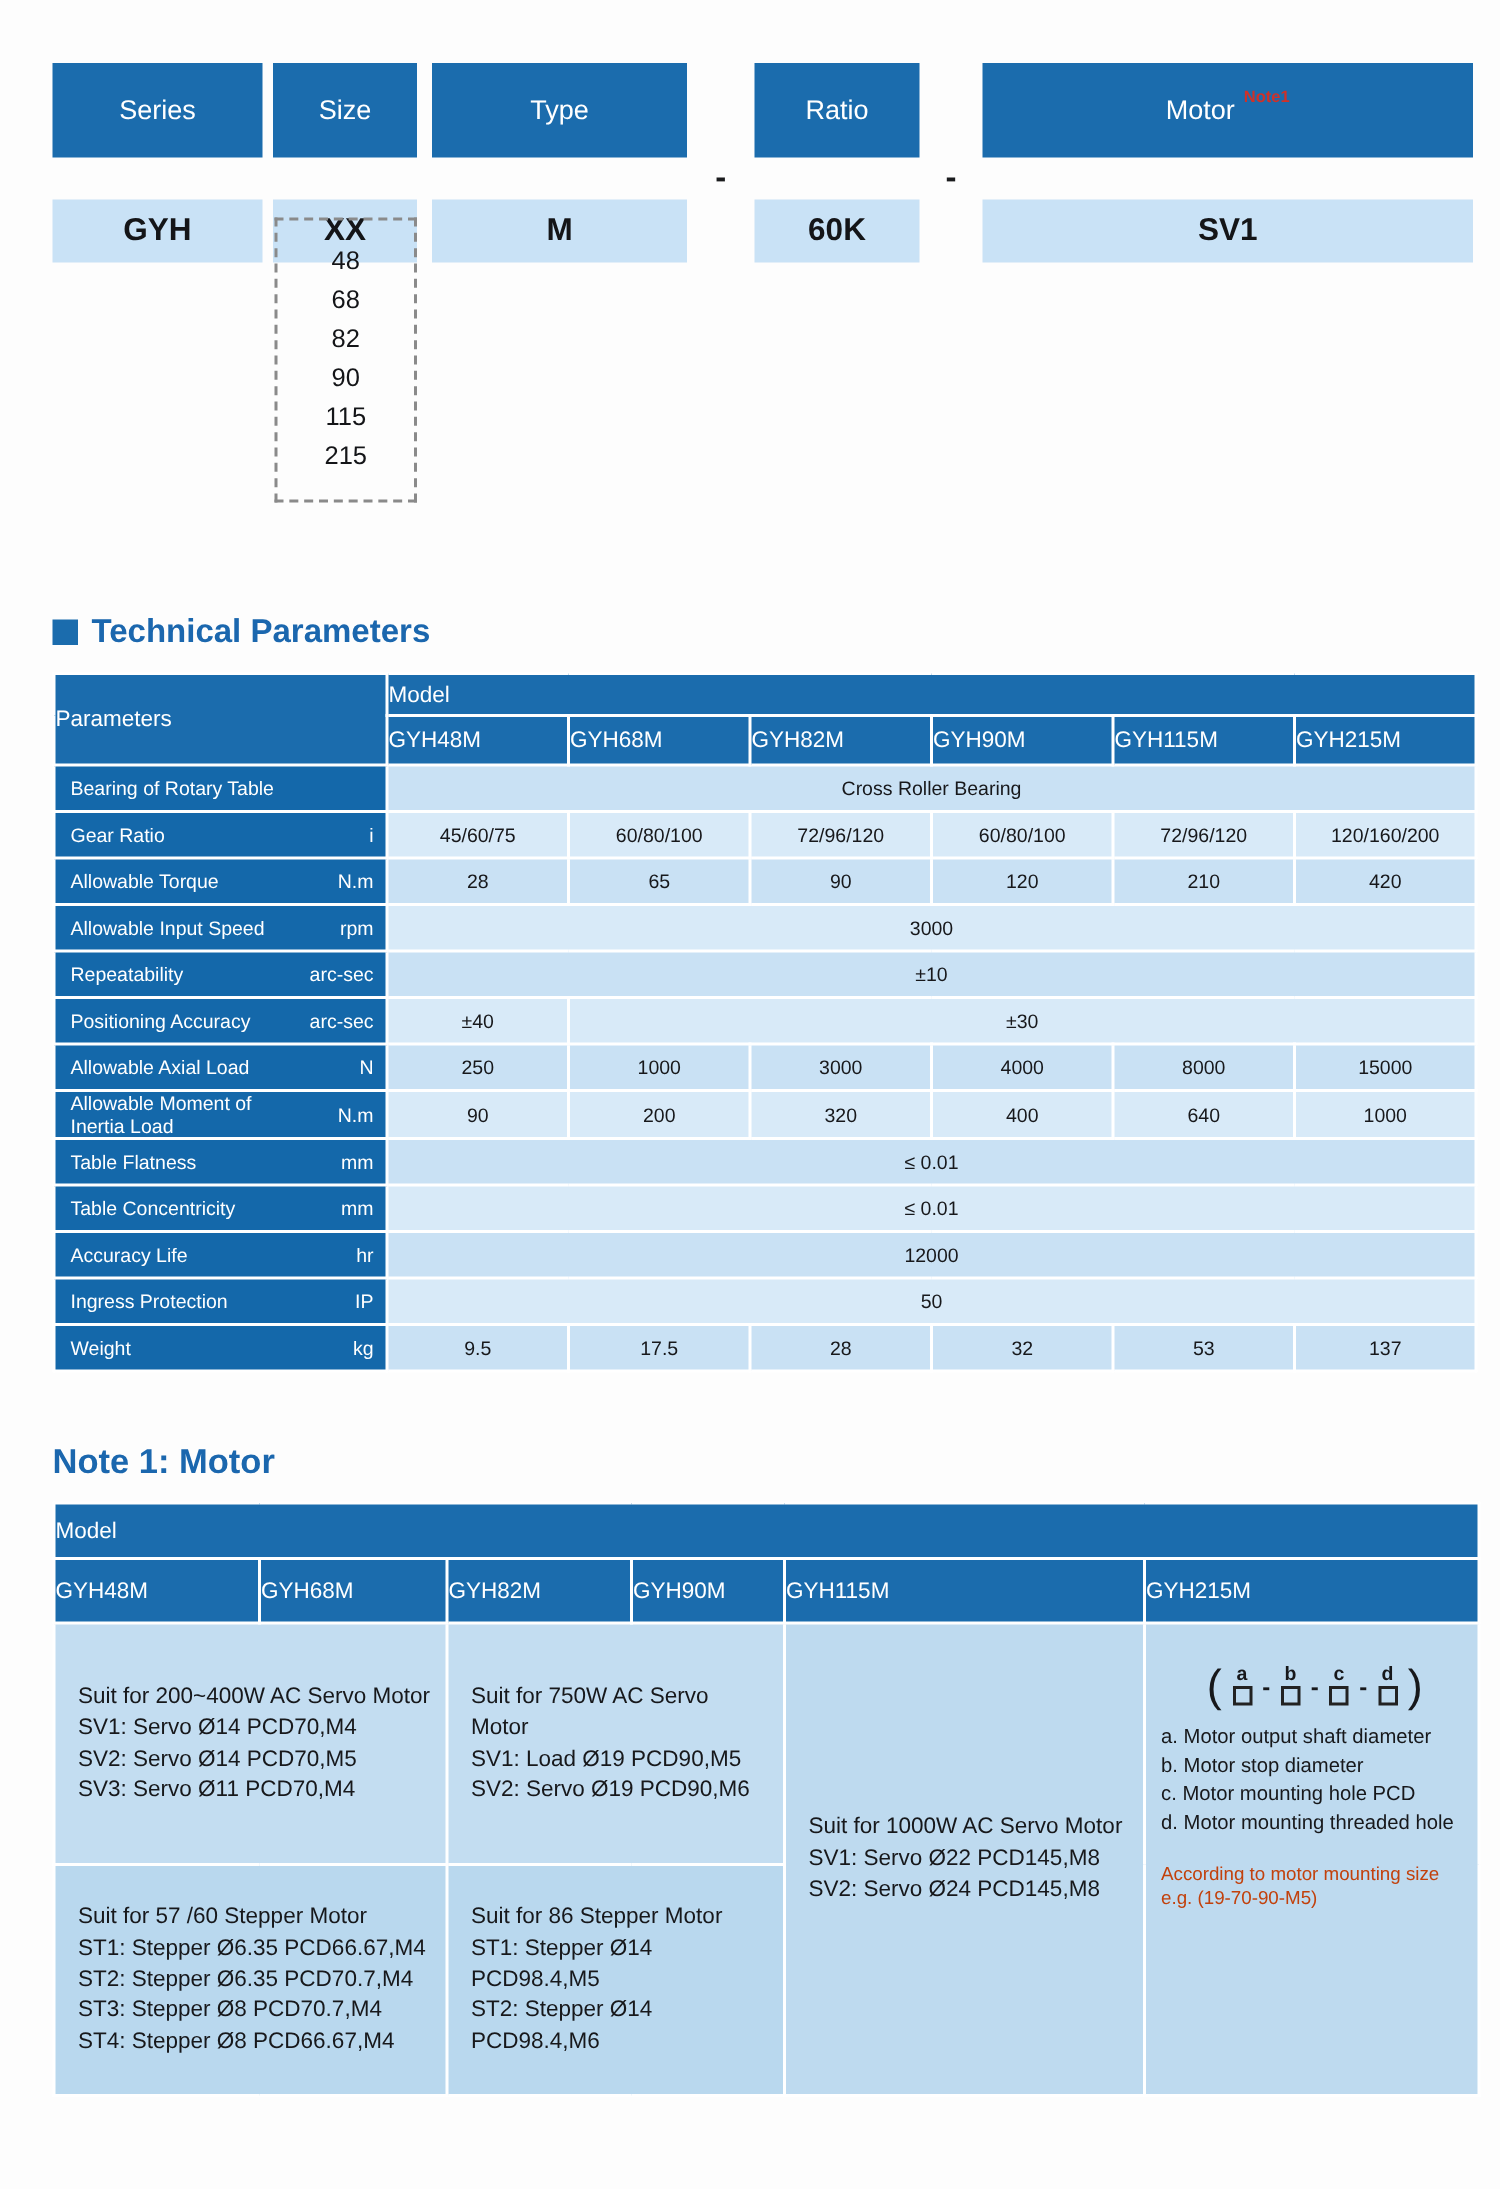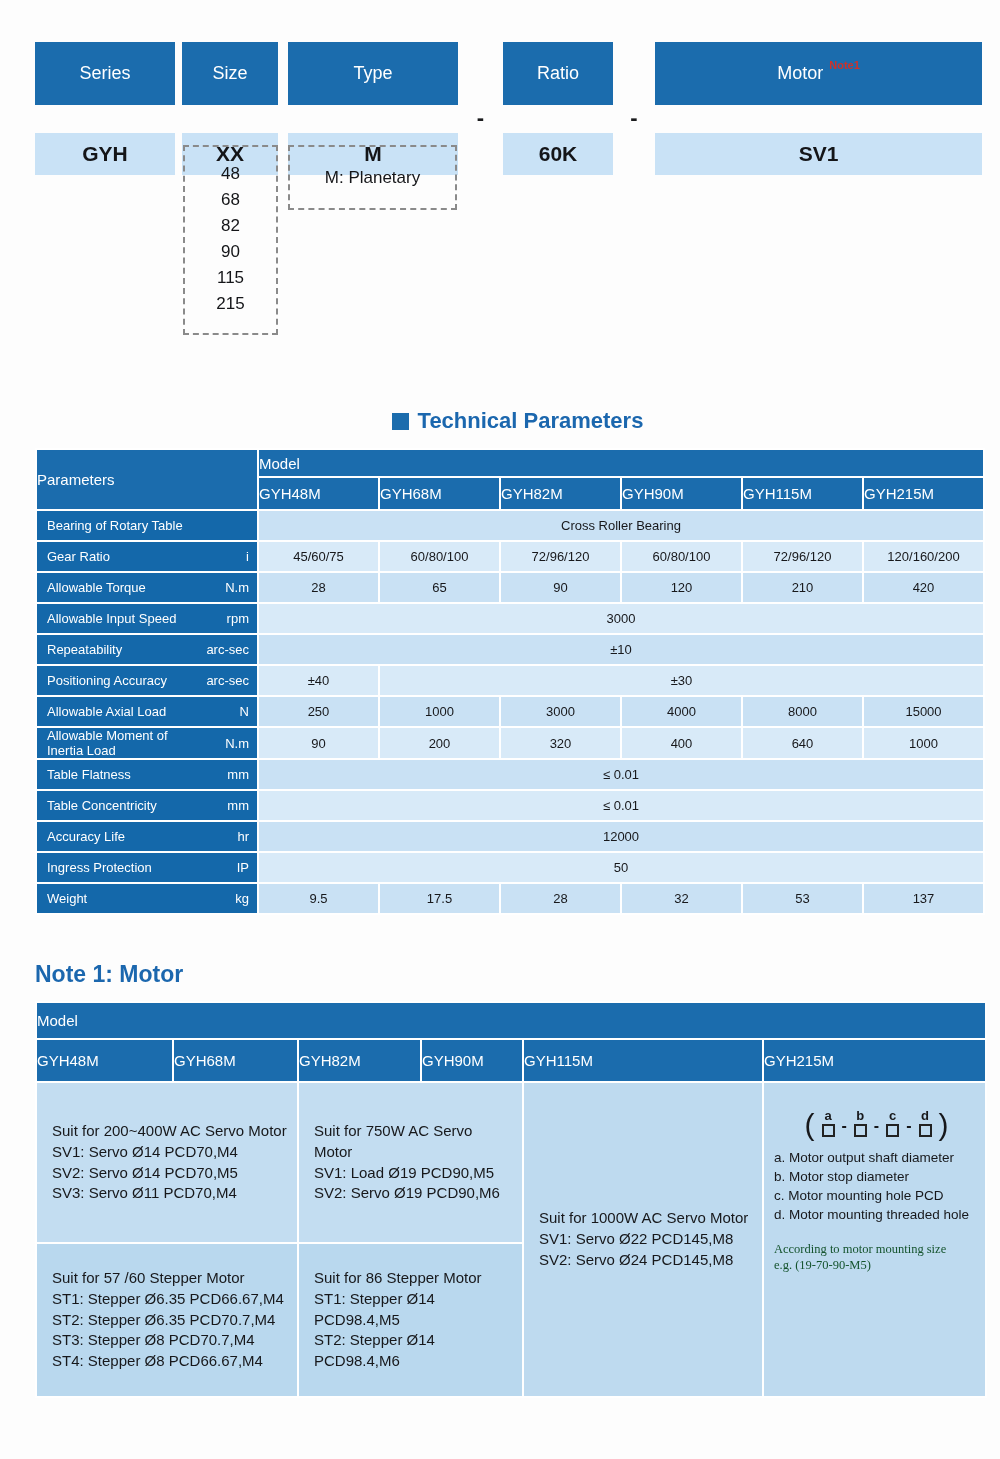--- a/index.html
+++ b/index.html
@@ -16,21 +16,21 @@
   .mc-note { color:#d03128; font-size:11px; font-weight:bold; margin-left:6px; transform:translateY(-9px); display:inline-block; }
   .dashed-box { position:absolute; border:2px dashed #8a8a8a; background:transparent; }
   .size-list { left:183px; top:145px; width:95px; height:190px; padding-top:14px; text-align:center;
                font-size:17px; line-height:26px; color:#141518; }
   .type-note-box { left:288px; top:145px; width:169px; height:65px; display:flex; align-items:center;
                    justify-content:center; font-size:17px; color:#141518; }
 
   
   .sec-head { display:flex; align-items:center; margin-left:35px; color:#1b67ae; font-weight:bold; font-size:22px; }
   .sec-head .sq { width:17px; height:17px; background:#1b6cad; margin-right:9px; }
-  .tech-head { margin-top:8px;justify-content:center; }
+  .tech-head { margin-top:8px; }
   .note-head { margin-top:46px; font-size:23px; }
 
   
   table { border-collapse:collapse; table-layout:fixed; width:950px; margin-left:35px; }
   th, td { border:2px solid #ffffff; }
   th { background:#1b6cad; color:#fff; font-weight:normal; font-size:15px; text-align:left; }
 
   
   .tech { margin-top:14px; }
   .tech th.mhead { height:28px; }
@@ -58,21 +58,21 @@
 
   .formula { display:flex; align-items:flex-end; justify-content:center; gap:7px; }
   .formula .paren { font-size:30px; line-height:0.85; font-weight:normal; }
   .fitem { display:flex; flex-direction:column; align-items:center; }
   .flet { font-size:13px; font-weight:bold; line-height:1; margin-bottom:2px; }
   .fbox { width:13px; height:13px; border:2px solid #222; background:transparent; }
   .fdash { font-weight:bold; font-size:16px; line-height:1; margin-bottom:3px; }
 
   .legend { margin-top:12px; font-size:13.5px; }
   .legend div { padding-left:20px; text-indent:-20px; line-height:1.4; }
-  .d215-foot { margin-top:16px; font-size:12.5px; line-height:1.35; color:#14532d;font-family:Liberation Serif, serif; }
+  .d215-foot { margin-top:16px; font-size:12.5px; line-height:1.35; color:#c2410c; }
 </style>
 </head>
 <body>
 
 <div class="mc-wrap">
   <div class="mc-box mc-head" style="left:35px;width:140px">Series</div>
   <div class="mc-box mc-head" style="left:182px;width:96px">Size</div>
   <div class="mc-box mc-head" style="left:288px;width:170px">Type</div>
   <div class="mc-box mc-head" style="left:503px;width:110px">Ratio</div>
   <div class="mc-box mc-head" style="left:655px;width:327px">
@@ -89,21 +89,20 @@
   <div class="mc-box mc-val" style="left:655px;width:327px">SV1</div>
 
   <div class="dashed-box size-list">
     <div>48</div>
     <div>68</div>
     <div>82</div>
     <div>90</div>
     <div>115</div>
     <div>215</div>
   </div>
-  <div class="dashed-box type-note-box">M: Planetary</div>
 </div>
 
 <div class="sec-head tech-head">
   <span class="sq"></span>
   <span>Technical Parameters</span>
 </div>
 
 <table class="tech">
   <colgroup>
     <col style="width:222px">

